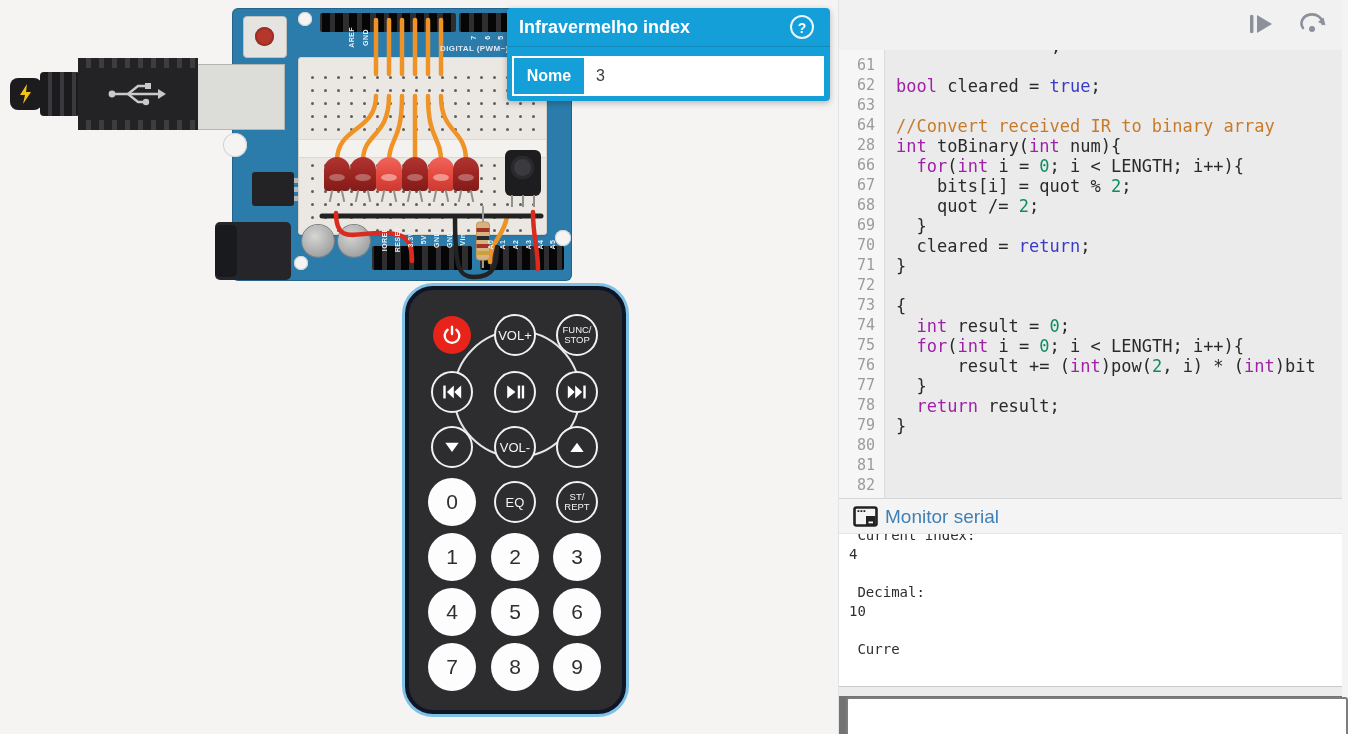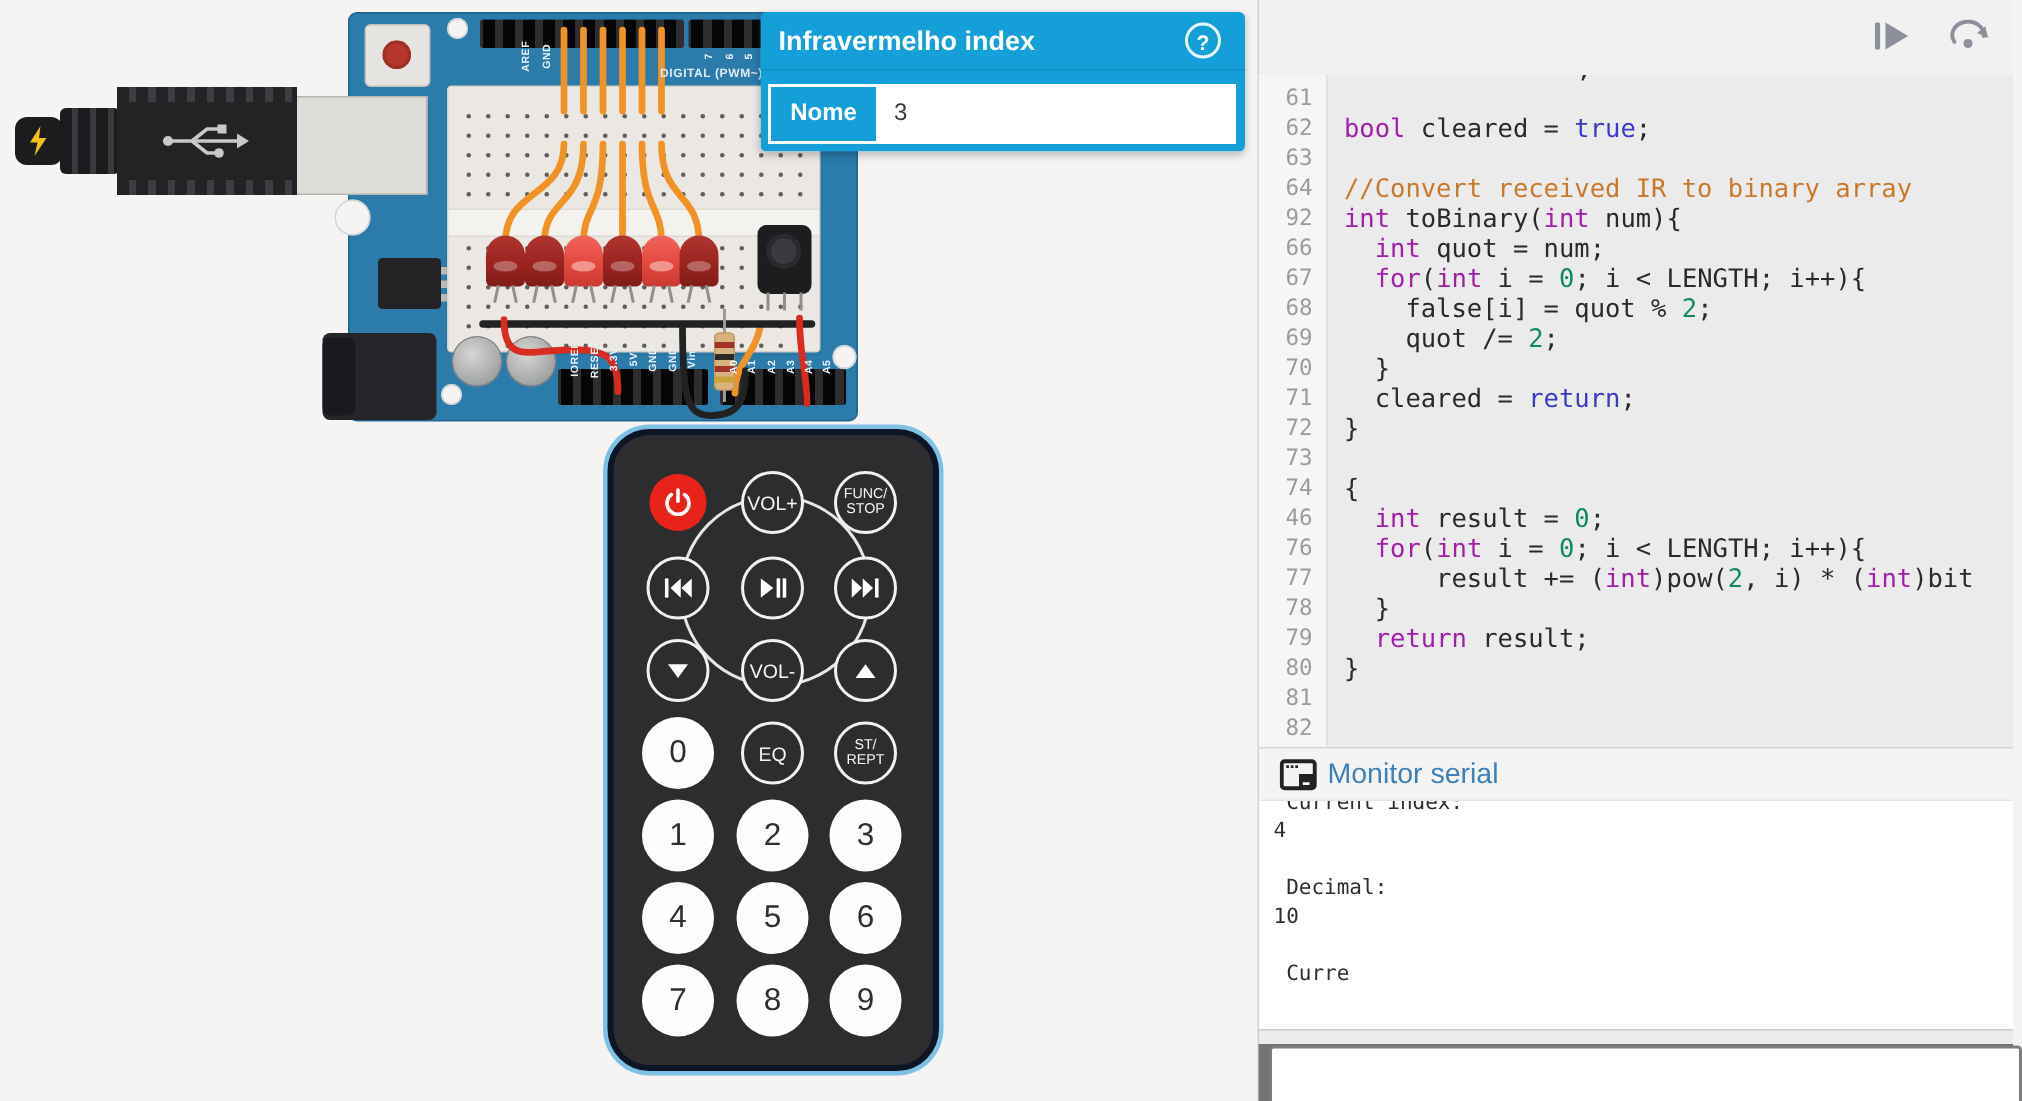--- a/index.html
+++ b/index.html
@@ -587,48 +587,47 @@
         <circle cx="13" cy="16" r="3" fill="#8b909a"></circle>
       </svg>
     </div>
 
     <div id="code-area">
       <div id="gutter" style="padding-top: 6px;">
           <div class="gnum">61</div>
           <div class="gnum">62</div>
           <div class="gnum">63</div>
           <div class="gnum">64</div>
-          <div class="gnum">92</div>
+          <div class="gnum">28</div>
           <div class="gnum">66</div>
           <div class="gnum">67</div>
           <div class="gnum">68</div>
           <div class="gnum">69</div>
           <div class="gnum">70</div>
           <div class="gnum">71</div>
           <div class="gnum">72</div>
           <div class="gnum">73</div>
           <div class="gnum">74</div>
-          <div class="gnum">46</div>
+          <div class="gnum">75</div>
           <div class="gnum">76</div>
           <div class="gnum">77</div>
           <div class="gnum">78</div>
           <div class="gnum">79</div>
           <div class="gnum">80</div>
           <div class="gnum">81</div>
           <div class="gnum">82</div>
         </div>
       <div id="code-lines" style="padding-top: 6px;">
           <div class="cline"></div>
           <div class="cline"><span class="tk-k">bool</span><span class="tk-p"> cleared = </span><span class="tk-b">true</span><span class="tk-p">;</span></div>
           <div class="cline"></div>
           <div class="cline"><span class="tk-c">//Convert received IR to binary array</span></div>
           <div class="cline"><span class="tk-k">int</span><span class="tk-p"> toBinary(</span><span class="tk-k">int</span><span class="tk-p"> num){</span></div>
-          <div class="cline"><span class="tk-p">  </span><span class="tk-k">int</span><span class="tk-p"> quot = num;</span></div>
           <div class="cline"><span class="tk-p">  </span><span class="tk-k">for</span><span class="tk-p">(</span><span class="tk-k">int</span><span class="tk-p"> i = </span><span class="tk-n">0</span><span class="tk-p">; i &lt; LENGTH; i++){</span></div>
-          <div class="cline"><span class="tk-p">    false[i] = quot % </span><span class="tk-n">2</span><span class="tk-p">;</span></div>
+          <div class="cline"><span class="tk-p">    bits[i] = quot % </span><span class="tk-n">2</span><span class="tk-p">;</span></div>
           <div class="cline"><span class="tk-p">    quot /= </span><span class="tk-n">2</span><span class="tk-p">;</span></div>
           <div class="cline"><span class="tk-p">  }</span></div>
           <div class="cline"><span class="tk-p">  cleared = </span><span class="tk-b">return</span><span class="tk-p">;</span></div>
           <div class="cline"><span class="tk-p">}</span></div>
           <div class="cline"></div>
           <div class="cline"><span class="tk-p">{</span></div>
           <div class="cline"><span class="tk-p">  </span><span class="tk-k">int</span><span class="tk-p"> result = </span><span class="tk-n">0</span><span class="tk-p">;</span></div>
           <div class="cline"><span class="tk-p">  </span><span class="tk-k">for</span><span class="tk-p">(</span><span class="tk-k">int</span><span class="tk-p"> i = </span><span class="tk-n">0</span><span class="tk-p">; i &lt; LENGTH; i++){</span></div>
           <div class="cline"><span class="tk-p">      result += (</span><span class="tk-k">int</span><span class="tk-p">)pow(</span><span class="tk-n">2</span><span class="tk-p">, i) * (</span><span class="tk-k">int</span><span class="tk-p">)bit</span></div>
           <div class="cline"><span class="tk-p">  }</span></div>

